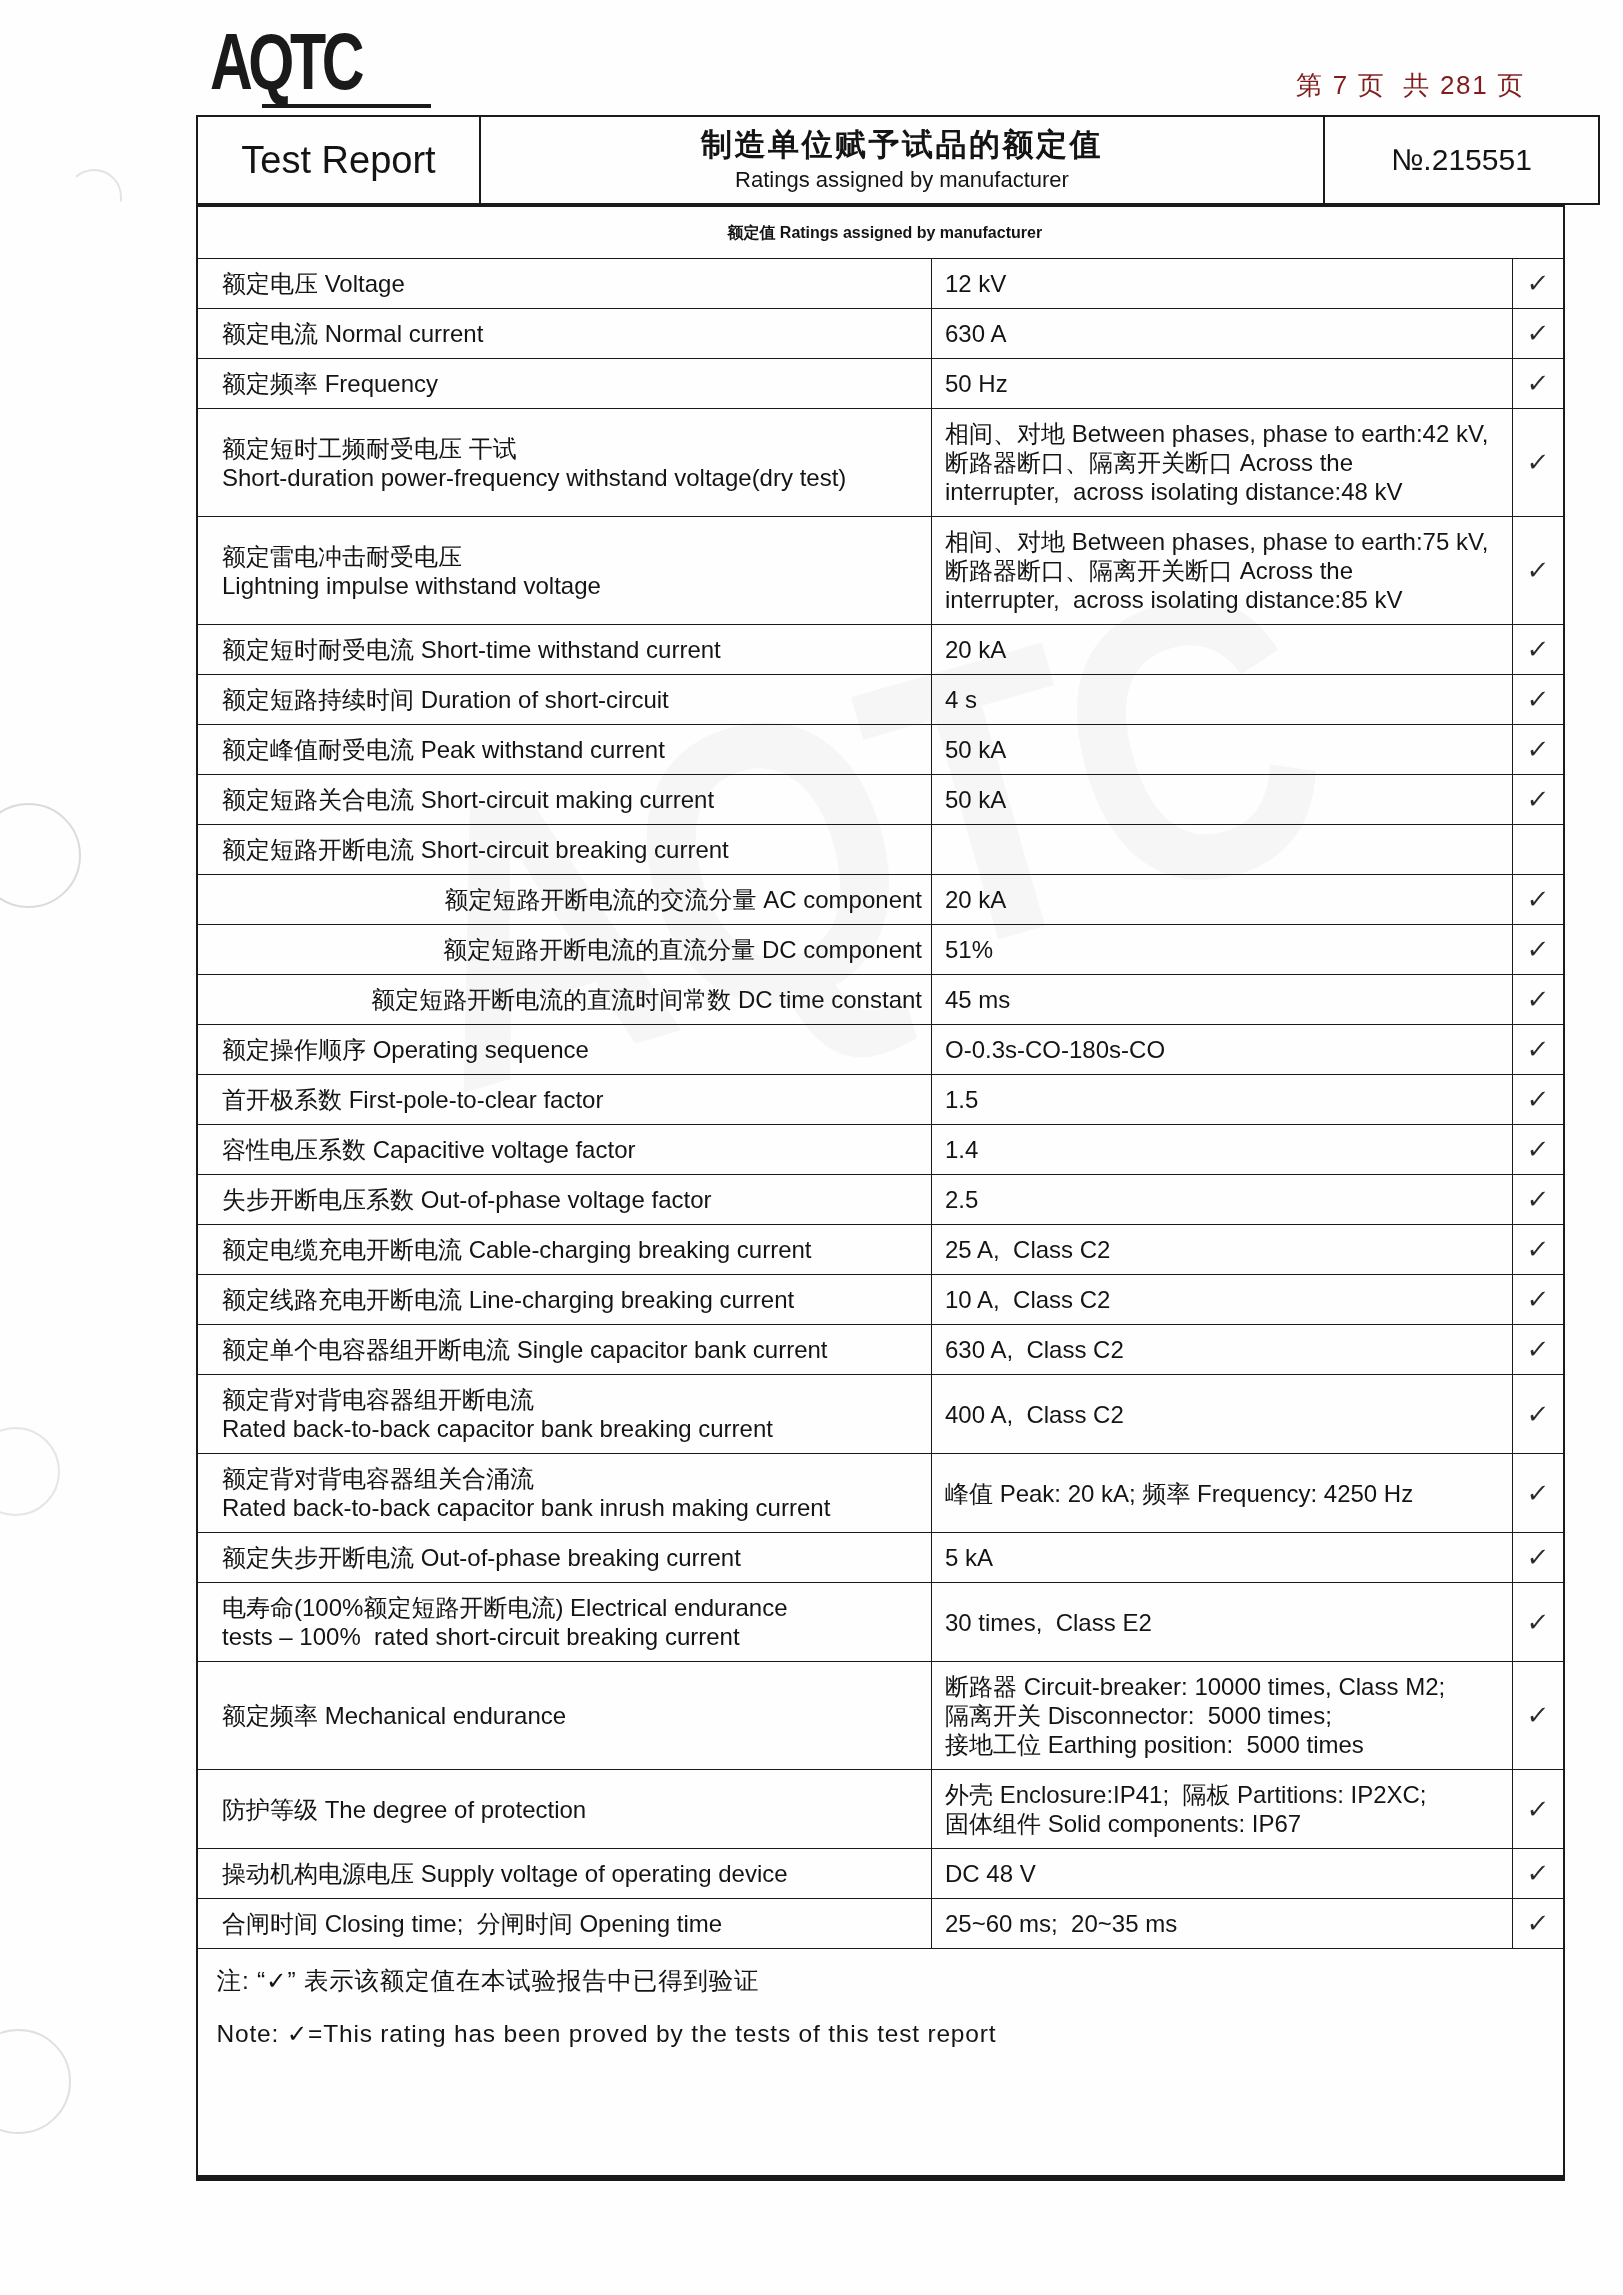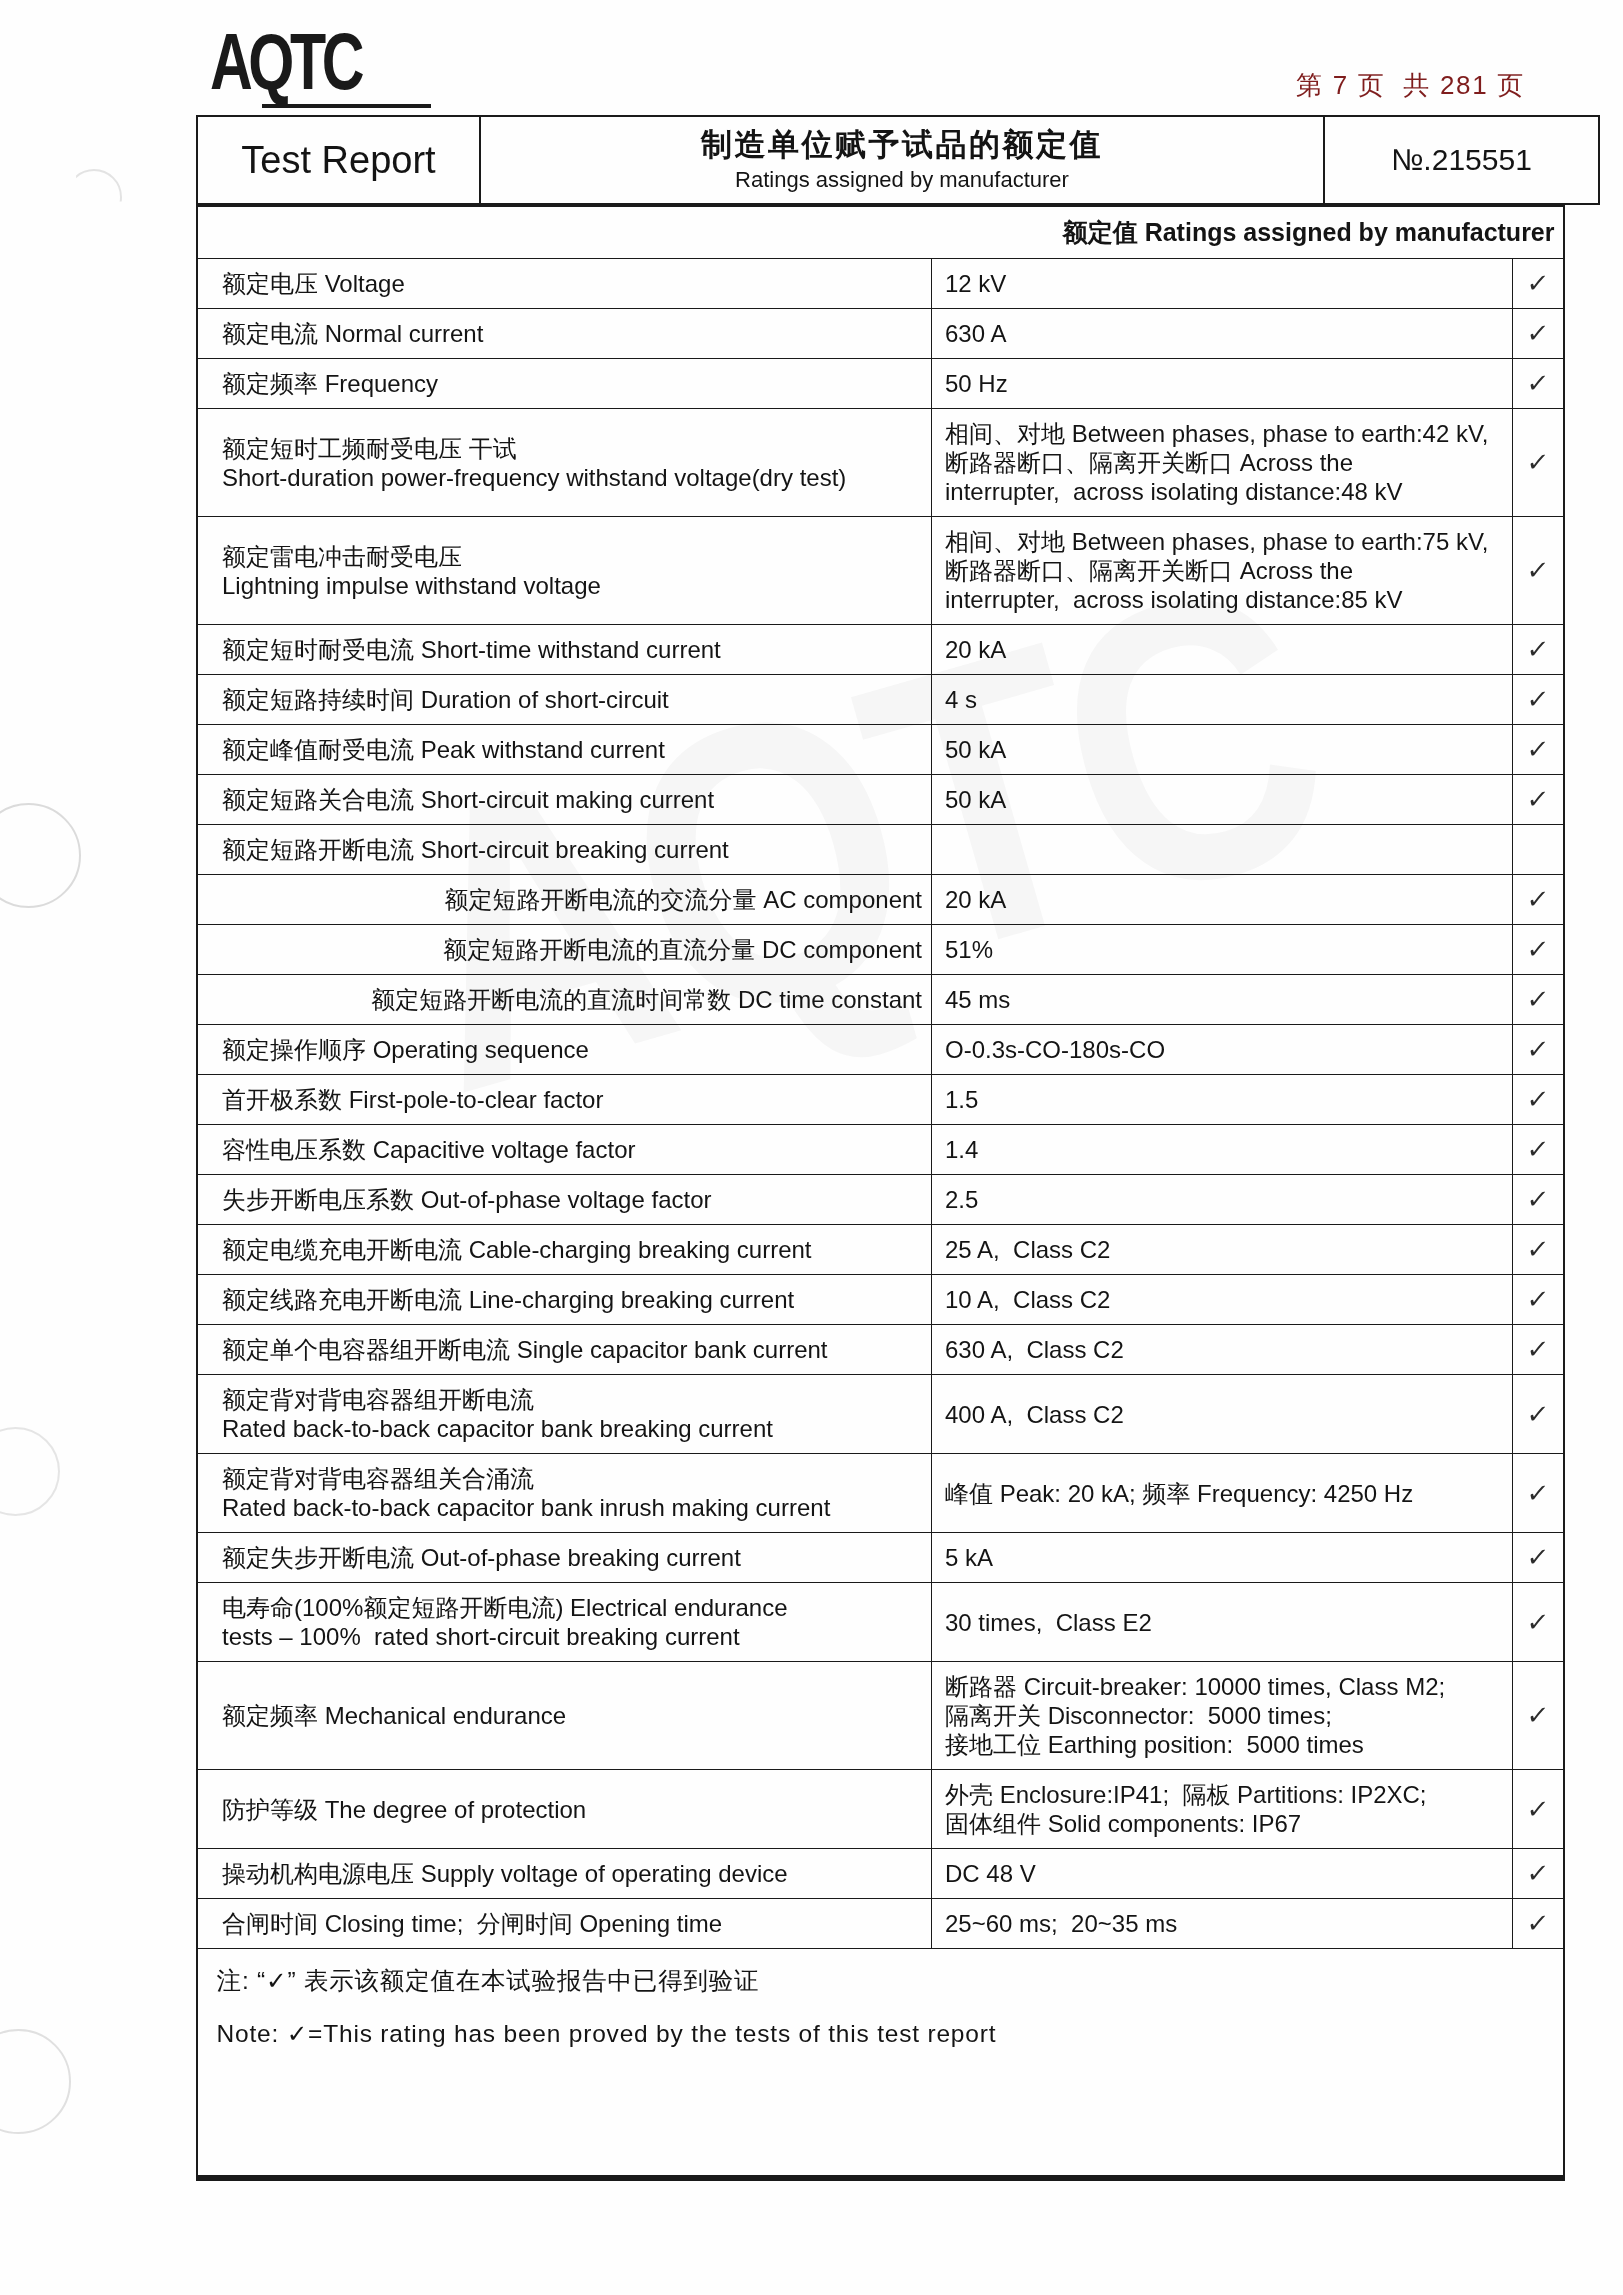--- a/index.html
+++ b/index.html
@@ -79,21 +79,21 @@
   }
   .main-table col.c-label { width:734px; }
   .main-table col.c-value { width:581px; }
   .main-table col.c-check { width:52px;  }
   .main-table th, .main-table td {
     border:1.7px solid #1a1a1a;
     font-size:24px; line-height:29px;
     vertical-align:middle;
   }
   th.section-header {
-    text-align:right; font-weight:bold; font-size:25px;
+    text-align:center; font-weight:bold; font-size:16px;
     padding:11px 8.5px 11px 17px;
   }
   .main-table td.label {
     padding:10px 8.5px 10px 24px;
     white-space:pre-line;
   }
   .main-table td.label.indent { padding-left:54px;text-align:right; }
   .main-table td.value {
     padding:10px 5px 10px 13.5px;
     white-space:pre-line;

